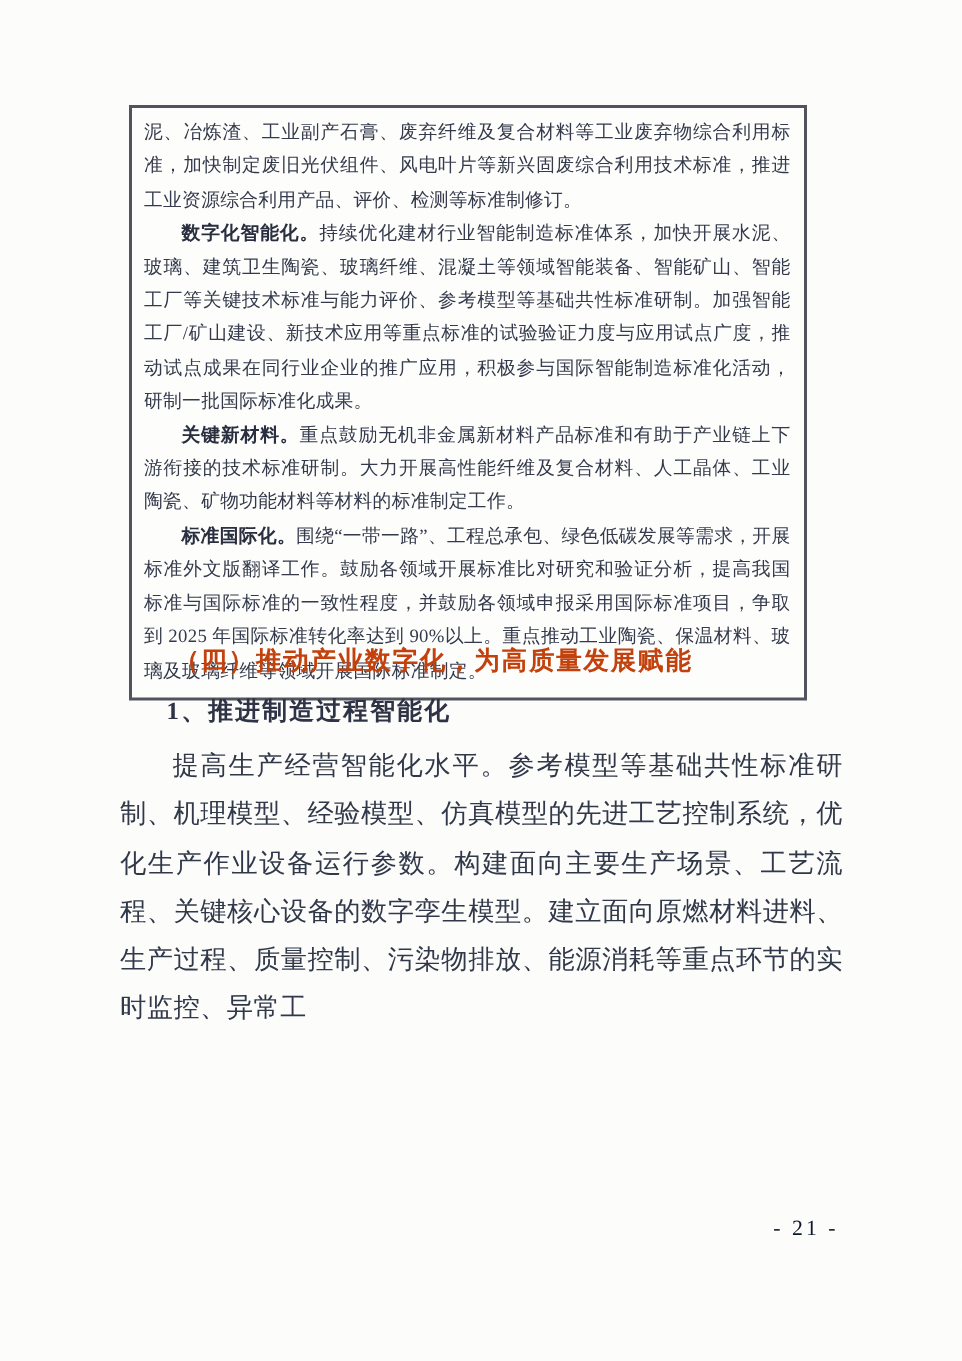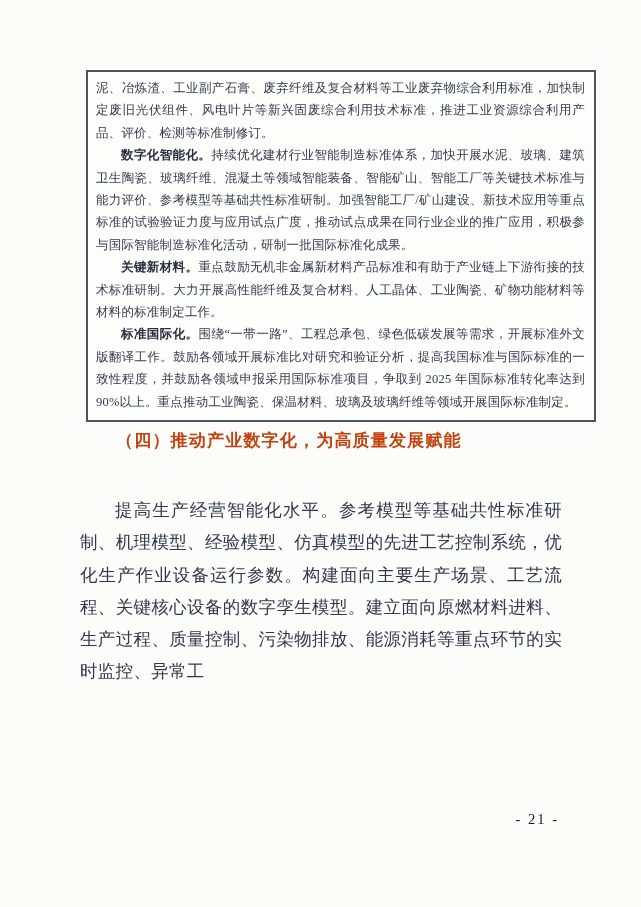--- a/index.html
+++ b/index.html
@@ -13,21 +13,21 @@
     height: 907px;
     background: #fcfcfb;
     font-family: "Liberation Serif", "DejaVu Serif", serif;
     overflow: hidden;
   }
   
   .callout-box {
     position: absolute;
     left: 86px;
     top: 70px;
-    width: 510px;
+    width: 452px;
     box-sizing: border-box;
     border: 2px solid #51545e;
     background: #fdfdfc;
     padding: 5px 9px 7px 8px;
   }
   .callout-box p {
     margin: 0;
     font-size: 12.5px;
     line-height: 22.4px;
     letter-spacing: 0.2px;
@@ -95,20 +95,21 @@
 
   <div class="callout-box">
     <p><span>泥、冶炼渣、工业副产石膏、废弃纤维及复合材料等工业废弃物综合利用标准，加快制定废旧光伏组件、风电叶片等新兴固废综合利用技术标准，推进工业资源综合利用产品、评价、检测等标准制修订。</span></p>
     <p class="indent"><span class="lead">数字化智能化。</span><span>持续优化建材行业智能制造标准体系，加快开展水泥、玻璃、建筑卫生陶瓷、玻璃纤维、混凝土等领域智能装备、智能矿山、智能工厂等关键技术标准与能力评价、参考模型等基础共性标准研制。加强智能工厂/矿山建设、新技术应用等重点标准的试验验证力度与应用试点广度，推动试点成果在同行业企业的推广应用，积极参与国际智能制造标准化活动，研制一批国际标准化成果。</span></p>
     <p class="indent"><span class="lead">关键新材料。</span><span>重点鼓励无机非金属新材料产品标准和有助于产业链上下游衔接的技术标准研制。大力开展高性能纤维及复合材料、人工晶体、工业陶瓷、矿物功能材料等材料的标准制定工作。</span></p>
     <p class="indent"><span class="lead">标准国际化。</span><span>围绕“一带一路”、工程总承包、绿色低碳发展等需求，开展标准外文版翻译工作。鼓励各领域开展标准比对研究和验证分析，提高我国标准与国际标准的一致性程度，并鼓励各领域申报采用国际标准项目，争取到 2025 年国际标准转化率达到 90%以上。重点推动工业陶瓷、保温材料、玻璃及玻璃纤维等领域开展国际标准制定。</span></p>
   </div>
 
   <h2 class="section-heading">（四）推动产业数字化，为高质量发展赋能</h2>
 
+  <h3 class="sub-heading">1、推进制造过程智能化</h3>
 
   <div class="body-text">
     <p>提高生产经营智能化水平。参考模型等基础共性标准研制、机理模型、经验模型、仿真模型的先进工艺控制系统，优化生产作业设备运行参数。构建面向主要生产场景、工艺流程、关键核心设备的数字孪生模型。建立面向原燃材料进料、生产过程、质量控制、污染物排放、能源消耗等重点环节的实时监控、异常工</p>
   </div>
 
   <div class="page-number">- 21 -</div>
 
 </div>
 
 </body></html>

